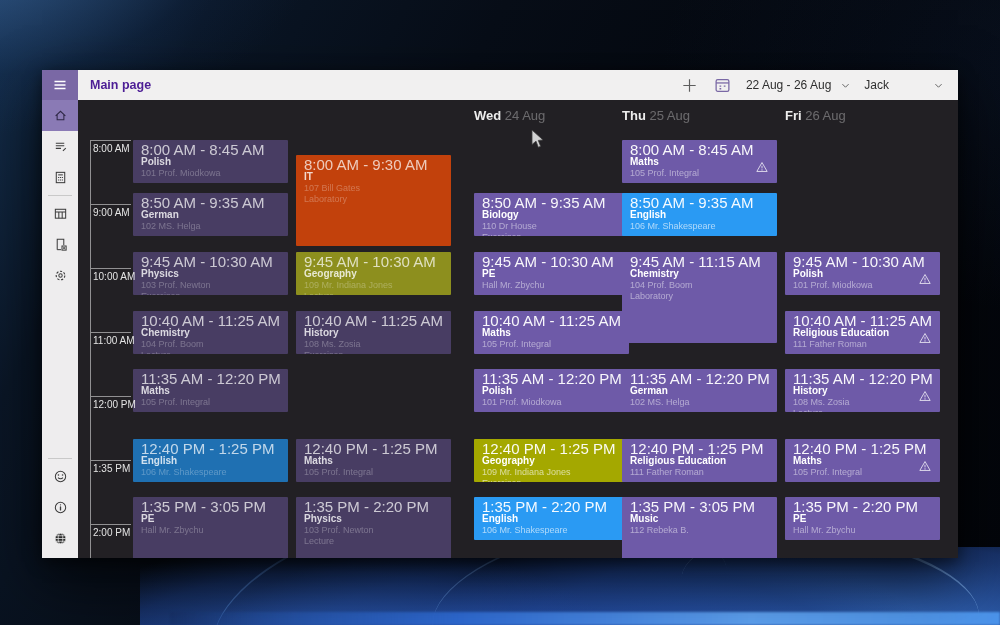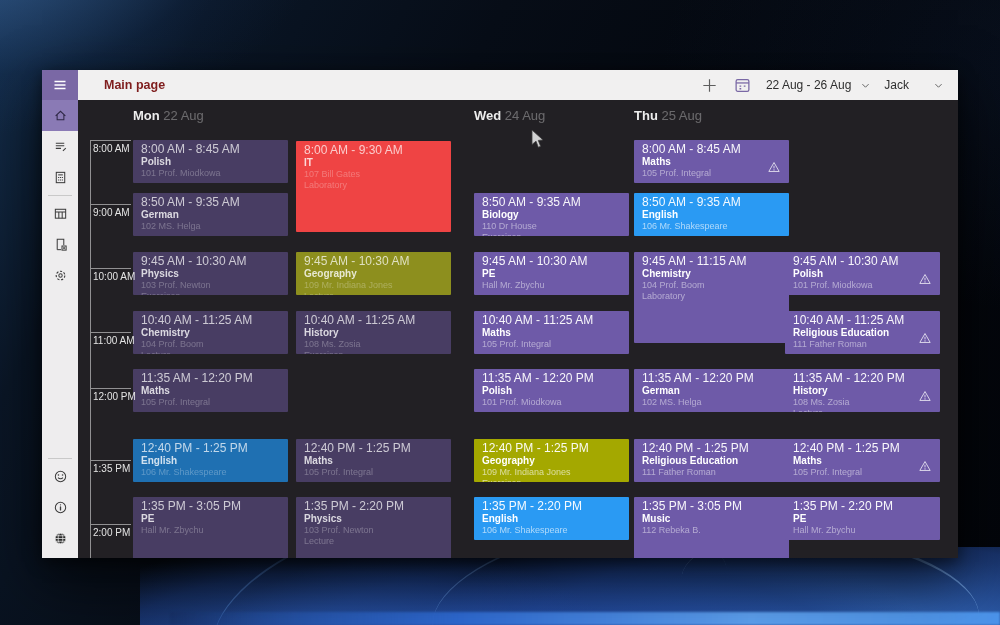--- a/index.html
+++ b/index.html
@@ -32,21 +32,21 @@
   .bottom-edge{position:absolute;left:170px;right:0;bottom:0;height:13px;z-index:1;
     background:linear-gradient(to right, rgba(15,35,80,.2) 0%, #2f6bd4 35%, #5ea2f2 70%, #4b93ea 100%);
     filter:blur(1px);}
   
   .window{position:absolute;left:42px;top:70px;width:916px;height:488px;z-index:2;
     box-shadow:0 22px 55px rgba(0,0,0,.65), 0 4px 14px rgba(0,0,0,.5);
     display:flex;flex-direction:column;background:#222024;}
   .titlebar{height:30px;background:#f1f0f0;display:flex;align-items:center;flex:0 0 30px;}
   .hamburger{width:36px;height:30px;background:#7a68a5;display:flex;align-items:center;justify-content:center;cursor:pointer;flex:0 0 36px;}
   .hamburger svg{display:block;}
-  .tb-title{font-size:12.5px;font-weight:bold;color:#7f1d1d;margin-left:26px;flex:0 0 auto;}
+  .tb-title{font-size:12.5px;font-weight:bold;color:#4c1d95;margin-left:12px;flex:0 0 auto;}
   .tb-right{margin-left:auto;display:flex;align-items:center;gap:13px;padding-right:14px;}
   .tb-btn{display:flex;align-items:center;justify-content:center;width:20px;height:20px;cursor:pointer;}
   .tb-text{font-size:12px;color:#2f2f2f;}
   .drop{display:flex;align-items:center;gap:9px;cursor:pointer;}
   .chev{color:#555;display:flex;}
   
   .body-row{flex:1;display:flex;min-height:0;}
   .rail{width:36px;flex:0 0 36px;background:#eeedee;display:flex;flex-direction:column;align-items:center;position:relative;}
   .rail-item{width:36px;height:31px;display:flex;align-items:center;justify-content:center;color:#3d3d3d;cursor:pointer;}
   .rail-item.selected{background:#8a7ab5;color:#2e2745;}
@@ -56,21 +56,21 @@
   .main{flex:1;position:relative;background:#222024;overflow:hidden;}
   .ruler{position:absolute;left:12px;top:40px;bottom:0;width:40px;border-left:1px solid rgba(255,255,255,.5);z-index:1;}
   .hour{position:absolute;left:0;width:40px;border-top:1px solid rgba(255,255,255,.5);}
   .hlabel{display:block;font-size:10px;color:#e4e4e4;padding:2px 0 0 2px;white-space:nowrap;}
   .day-col{position:absolute;top:8px;width:155px;height:calc(100% - 8px);}
   .day-head{height:32px;font-size:13px;white-space:nowrap;}
   .dname{color:#ededed;font-weight:bold;}
   .ddate{color:rgba(255,255,255,.33);}
   .events{position:absolute;top:32px;left:0;right:0;bottom:-60px;}
   .event{position:absolute;left:0;right:0;padding:4px 8px;box-sizing:border-box;overflow:hidden;cursor:pointer;border-radius:1px;}
-  .ev-time{font-size:12px;line-height:11.5px;color:rgba(255,255,255,.95);white-space:nowrap;}
+  .ev-time{font-size:15px;line-height:11.5px;color:rgba(255,255,255,.95);white-space:nowrap;}
   .ev-subject{font-size:10px;line-height:12.5px;font-weight:bold;color:#ffffff;white-space:nowrap;}
   .ev-loc,.ev-note{font-size:9px;line-height:11px;color:rgba(255,255,255,.48);white-space:nowrap;}
   .event.c-blue .ev-loc,.event.c-olive .ev-loc,.event.c-blue .ev-note,.event.c-olive .ev-note{color:rgba(255,255,255,.62);}
   .event.dim .ev-time{color:rgba(255,255,255,.72);}
   .event.dim .ev-subject{color:rgba(255,255,255,.8);}
   .event.dim .ev-loc,.event.dim .ev-note{color:rgba(255,255,255,.28);}
   .ev-warn{position:absolute;right:8px;bottom:5px;opacity:.9;}
   
   .cursor{position:absolute;left:531px;top:129px;z-index:5;opacity:.8;pointer-events:none;}
 </style>
@@ -106,21 +106,21 @@
         </svg>
       </div>
       <div class="drop">
         <span class="tb-text">22 Aug - 26 Aug</span>
         <span class="chev">
           <svg width="11" height="11" viewBox="0 0 16 16">
               <path d="M3.5 6l4.5 4.5L12.5 6" stroke="#555" stroke-width="1.3" fill="none"></path>
             </svg>
         </span>
       </div>
-      <div class="drop" style="gap:24px;">
+      <div class="drop" style="gap:44px;">
         <span class="tb-text">Jack</span>
         <span class="chev">
           <svg width="11" height="11" viewBox="0 0 16 16">
               <path d="M3.5 6l4.5 4.5L12.5 6" stroke="#555" stroke-width="1.3" fill="none"></path>
             </svg>
         </span>
       </div>
     </div>
   </div>
 
@@ -200,36 +200,32 @@
           </div>
           <div class="hour" style="top: 64px;">
             <span class="hlabel">9:00 AM</span>
           </div>
           <div class="hour" style="top: 128px; text-align: right;">
             <span class="hlabel">10:00 AM</span>
           </div>
           <div class="hour" style="top: 192px;">
             <span class="hlabel">11:00 AM</span>
           </div>
-          <div class="hour" style="top: 248px;">
+          <div class="hour" style="top: 256px;">
             <span class="hlabel">12:00 PM</span>
           </div>
           <div class="hour" style="top: 320px;">
             <span class="hlabel">1:35 PM</span>
           </div>
           <div class="hour" style="top: 384px;">
             <span class="hlabel">2:00 PM</span>
           </div>
         </div>
       <div id="grid">
           <div class="day-col" style="left: 55px;">
-    <div class="day-head">
-      <span class="dname">Mon</span>
-      <span class="ddate"> 22 Aug</span>
-    </div>
     <div class="events">
               <div class="event c-purple dim" style="top: 0px; height: 43px; background: rgb(72, 61, 99);">
     <div class="ev-time">8:00 AM - 8:45 AM</div>
     <div class="ev-subject">Polish</div>
     <div class="ev-loc">101 Prof. Miodkowa</div>
 
   </div>
               <div class="event c-purple dim" style="top: 53px; height: 43px; background: rgb(72, 61, 99);">
     <div class="ev-time">8:50 AM - 9:35 AM</div>
     <div class="ev-subject">German</div>
@@ -265,21 +261,21 @@
               <div class="event c-purple dim" style="top: 357px; height: 91px; background: rgb(72, 61, 99);">
     <div class="ev-time">1:35 PM - 3:05 PM</div>
     <div class="ev-subject">PE</div>
     <div class="ev-loc">Hall Mr. Zbychu</div>
 
   </div>
             </div>
   </div>
           <div class="day-col" style="left: 218px;">
     <div class="events">
-              <div class="event c-purple dim" style="top: 1px; height: 91px; background: #ef4444;">
+              <div class="event c-purple dim" style="top: 15px; height: 91px; background: #c2410c;">
     <div class="ev-time">8:00 AM - 9:30 AM</div>
     <div class="ev-subject">IT</div>
     <div class="ev-loc">107 Bill Gates</div>
     <div class="ev-note">Laboratory</div>
 
   </div>
               <div class="event c-olive dim" style="top: 112px; height: 43px; background: rgb(141, 143, 30);">
     <div class="ev-time">9:45 AM - 10:30 AM</div>
     <div class="ev-subject">Geography</div>
     <div class="ev-loc">109 Mr. Indiana Jones</div>
@@ -347,21 +343,21 @@
 
   </div>
               <div class="event c-blue" style="top: 357px; height: 43px; background: rgb(42, 154, 243);">
     <div class="ev-time">1:35 PM - 2:20 PM</div>
     <div class="ev-subject">English</div>
     <div class="ev-loc">106 Mr. Shakespeare</div>
 
   </div>
             </div>
   </div>
-          <div class="day-col" style="left: 556px;">
+          <div class="day-col" style="left: 544px;">
     <div class="day-head">
       <span class="dname">Thu</span>
       <span class="ddate"> 25 Aug</span>
     </div>
     <div class="events">
               <div class="event c-purple" style="top: 0px; height: 43px; background: rgb(110, 90, 168);">
     <div class="ev-time">8:00 AM - 8:45 AM</div>
     <div class="ev-subject">Maths</div>
     <div class="ev-loc">105 Prof. Integral</div>
 
@@ -400,20 +396,24 @@
   </div>
               <div class="event c-purple" style="top: 357px; height: 91px; background: rgb(110, 90, 168);">
     <div class="ev-time">1:35 PM - 3:05 PM</div>
     <div class="ev-subject">Music</div>
     <div class="ev-loc">112 Rebeka B.</div>
 
   </div>
             </div>
   </div>
           <div class="day-col" style="left: 707px;">
+    <div class="day-head">
+      <span class="dname">Fri</span>
+      <span class="ddate"> 26 Aug</span>
+    </div>
     <div class="events">
               <div class="event c-purple" style="top: 112px; height: 43px; background: rgb(110, 90, 168);">
     <div class="ev-time">9:45 AM - 10:30 AM</div>
     <div class="ev-subject">Polish</div>
     <div class="ev-loc">101 Prof. Miodkowa</div>
 
     <span class="ev-warn">
       <svg width="14" height="14" viewBox="0 0 16 16">
         <path d="M8 2.9 L13.9 13.1 H2.1 Z" stroke="rgba(255,255,255,.85)" stroke-width="1.1" fill="none" stroke-linejoin="round"></path>
         <path d="M8 6.6v3" stroke="rgba(255,255,255,.85)" stroke-width="1.1"></path>

